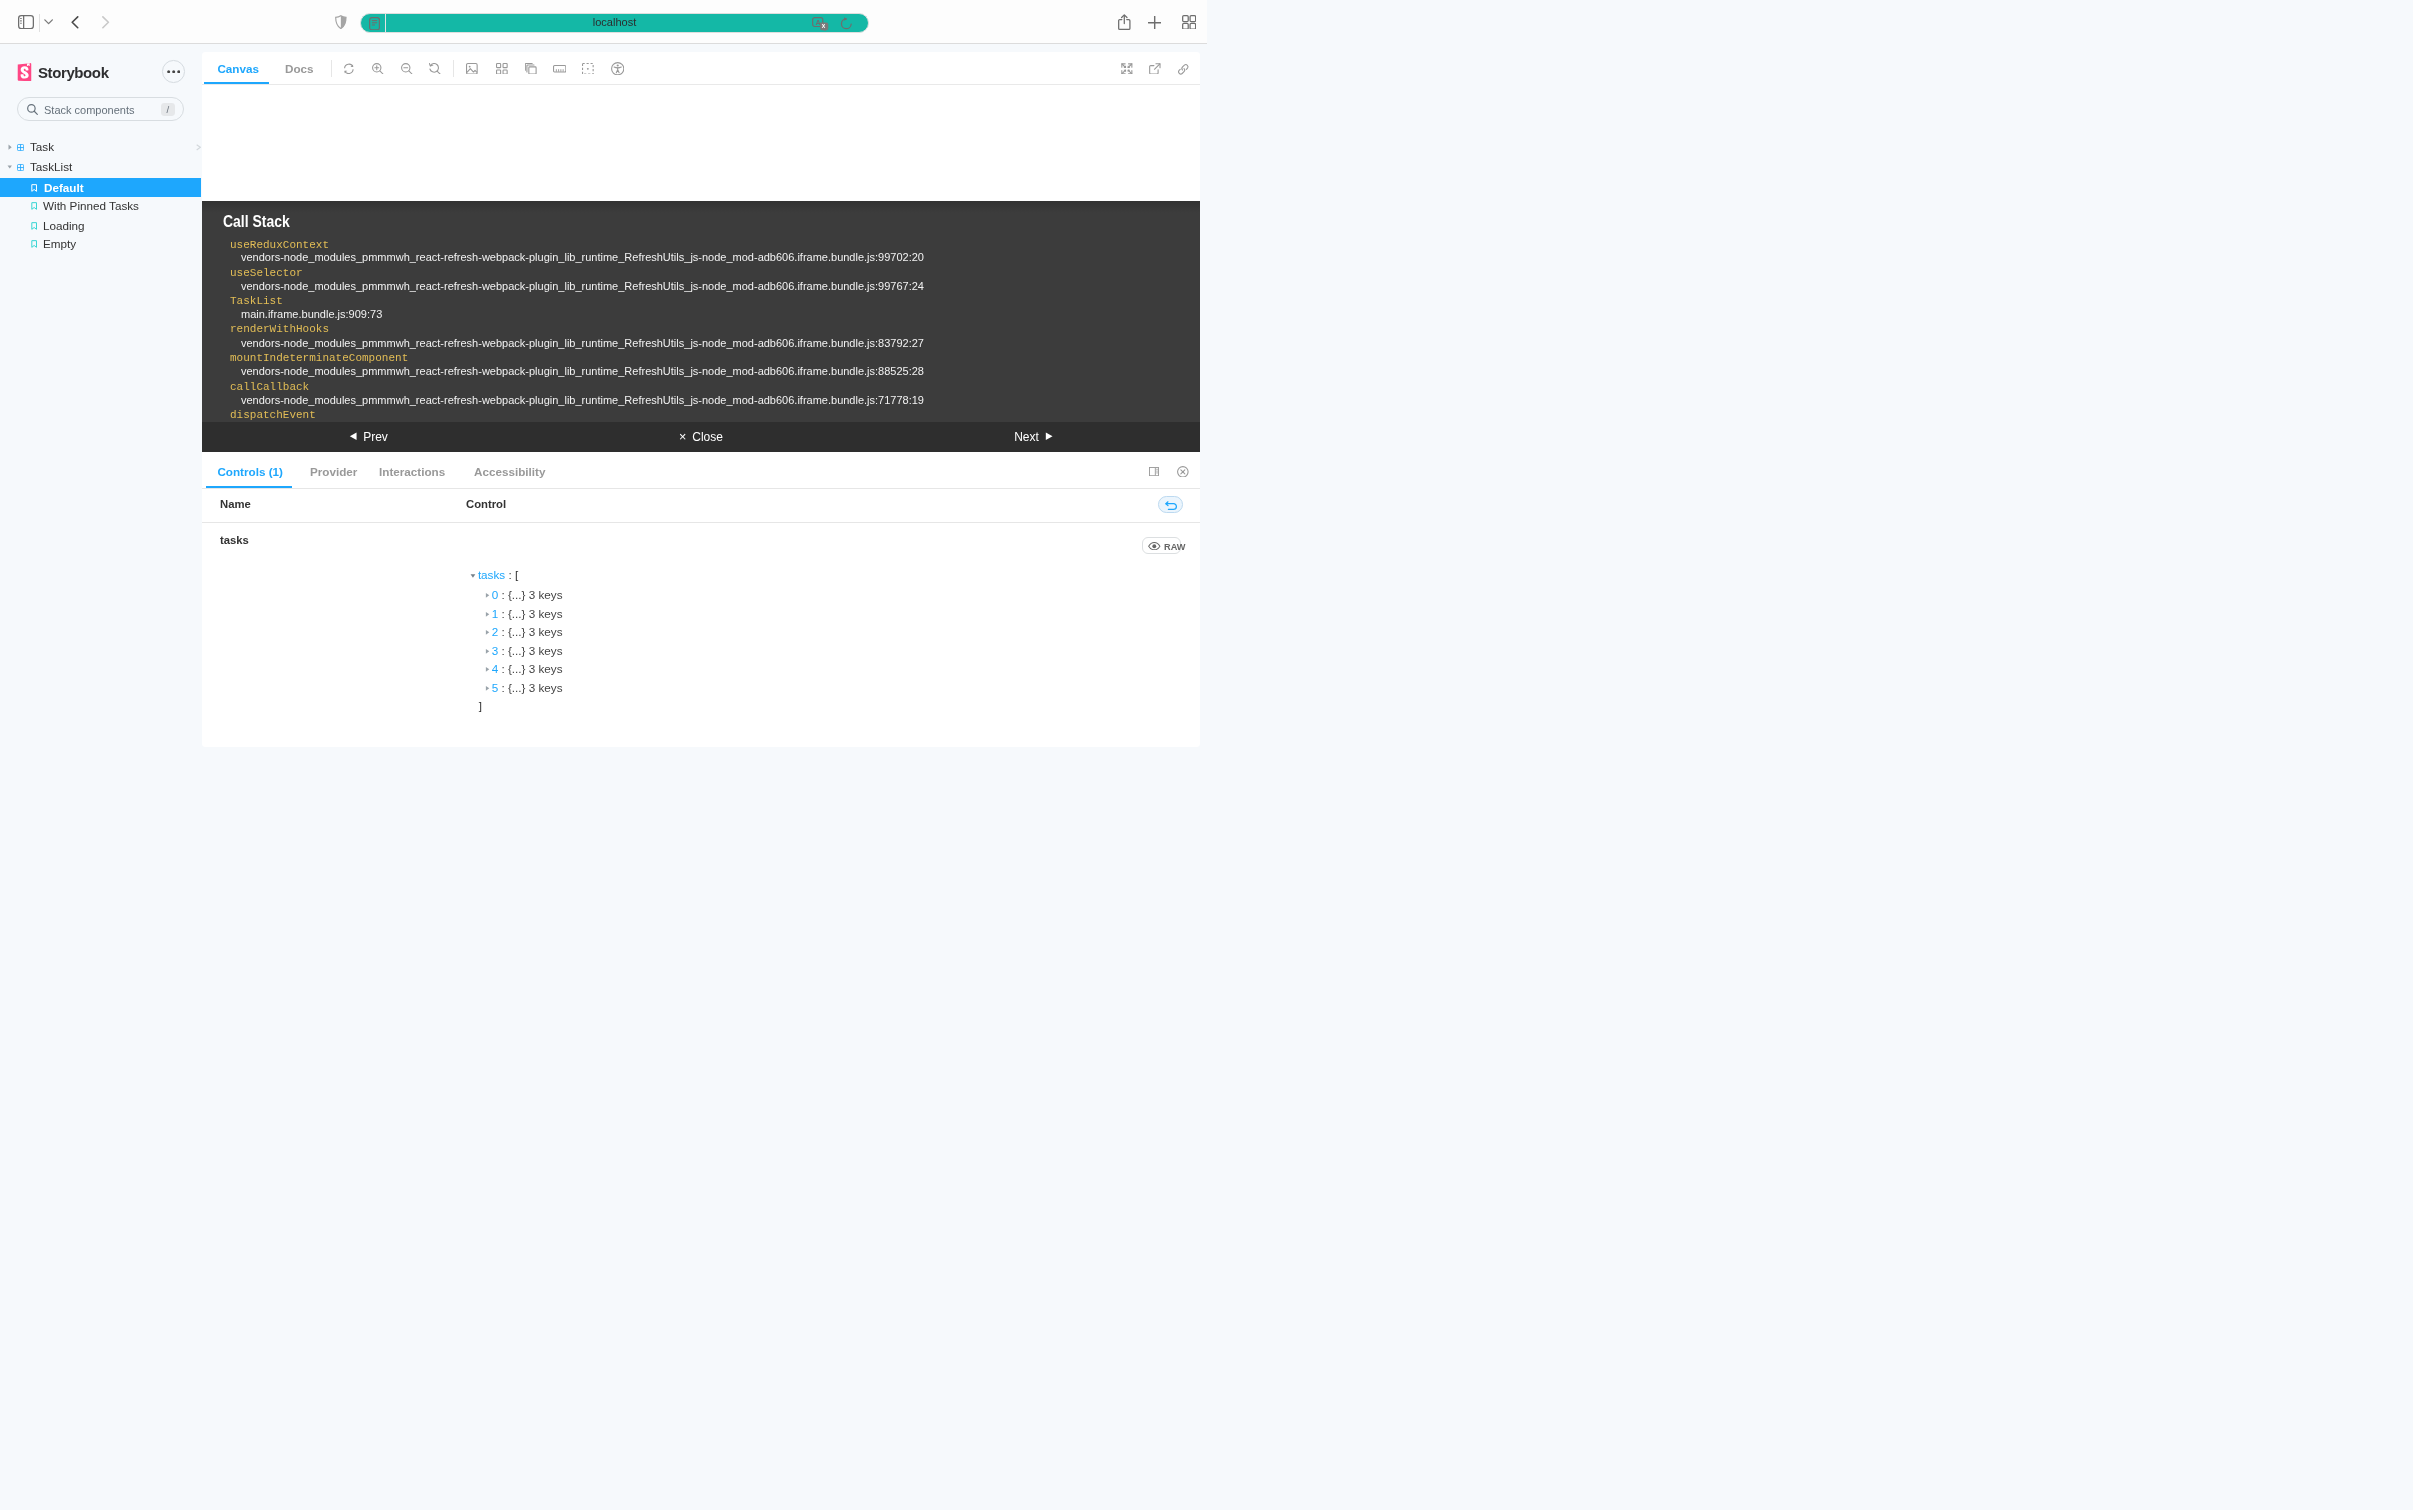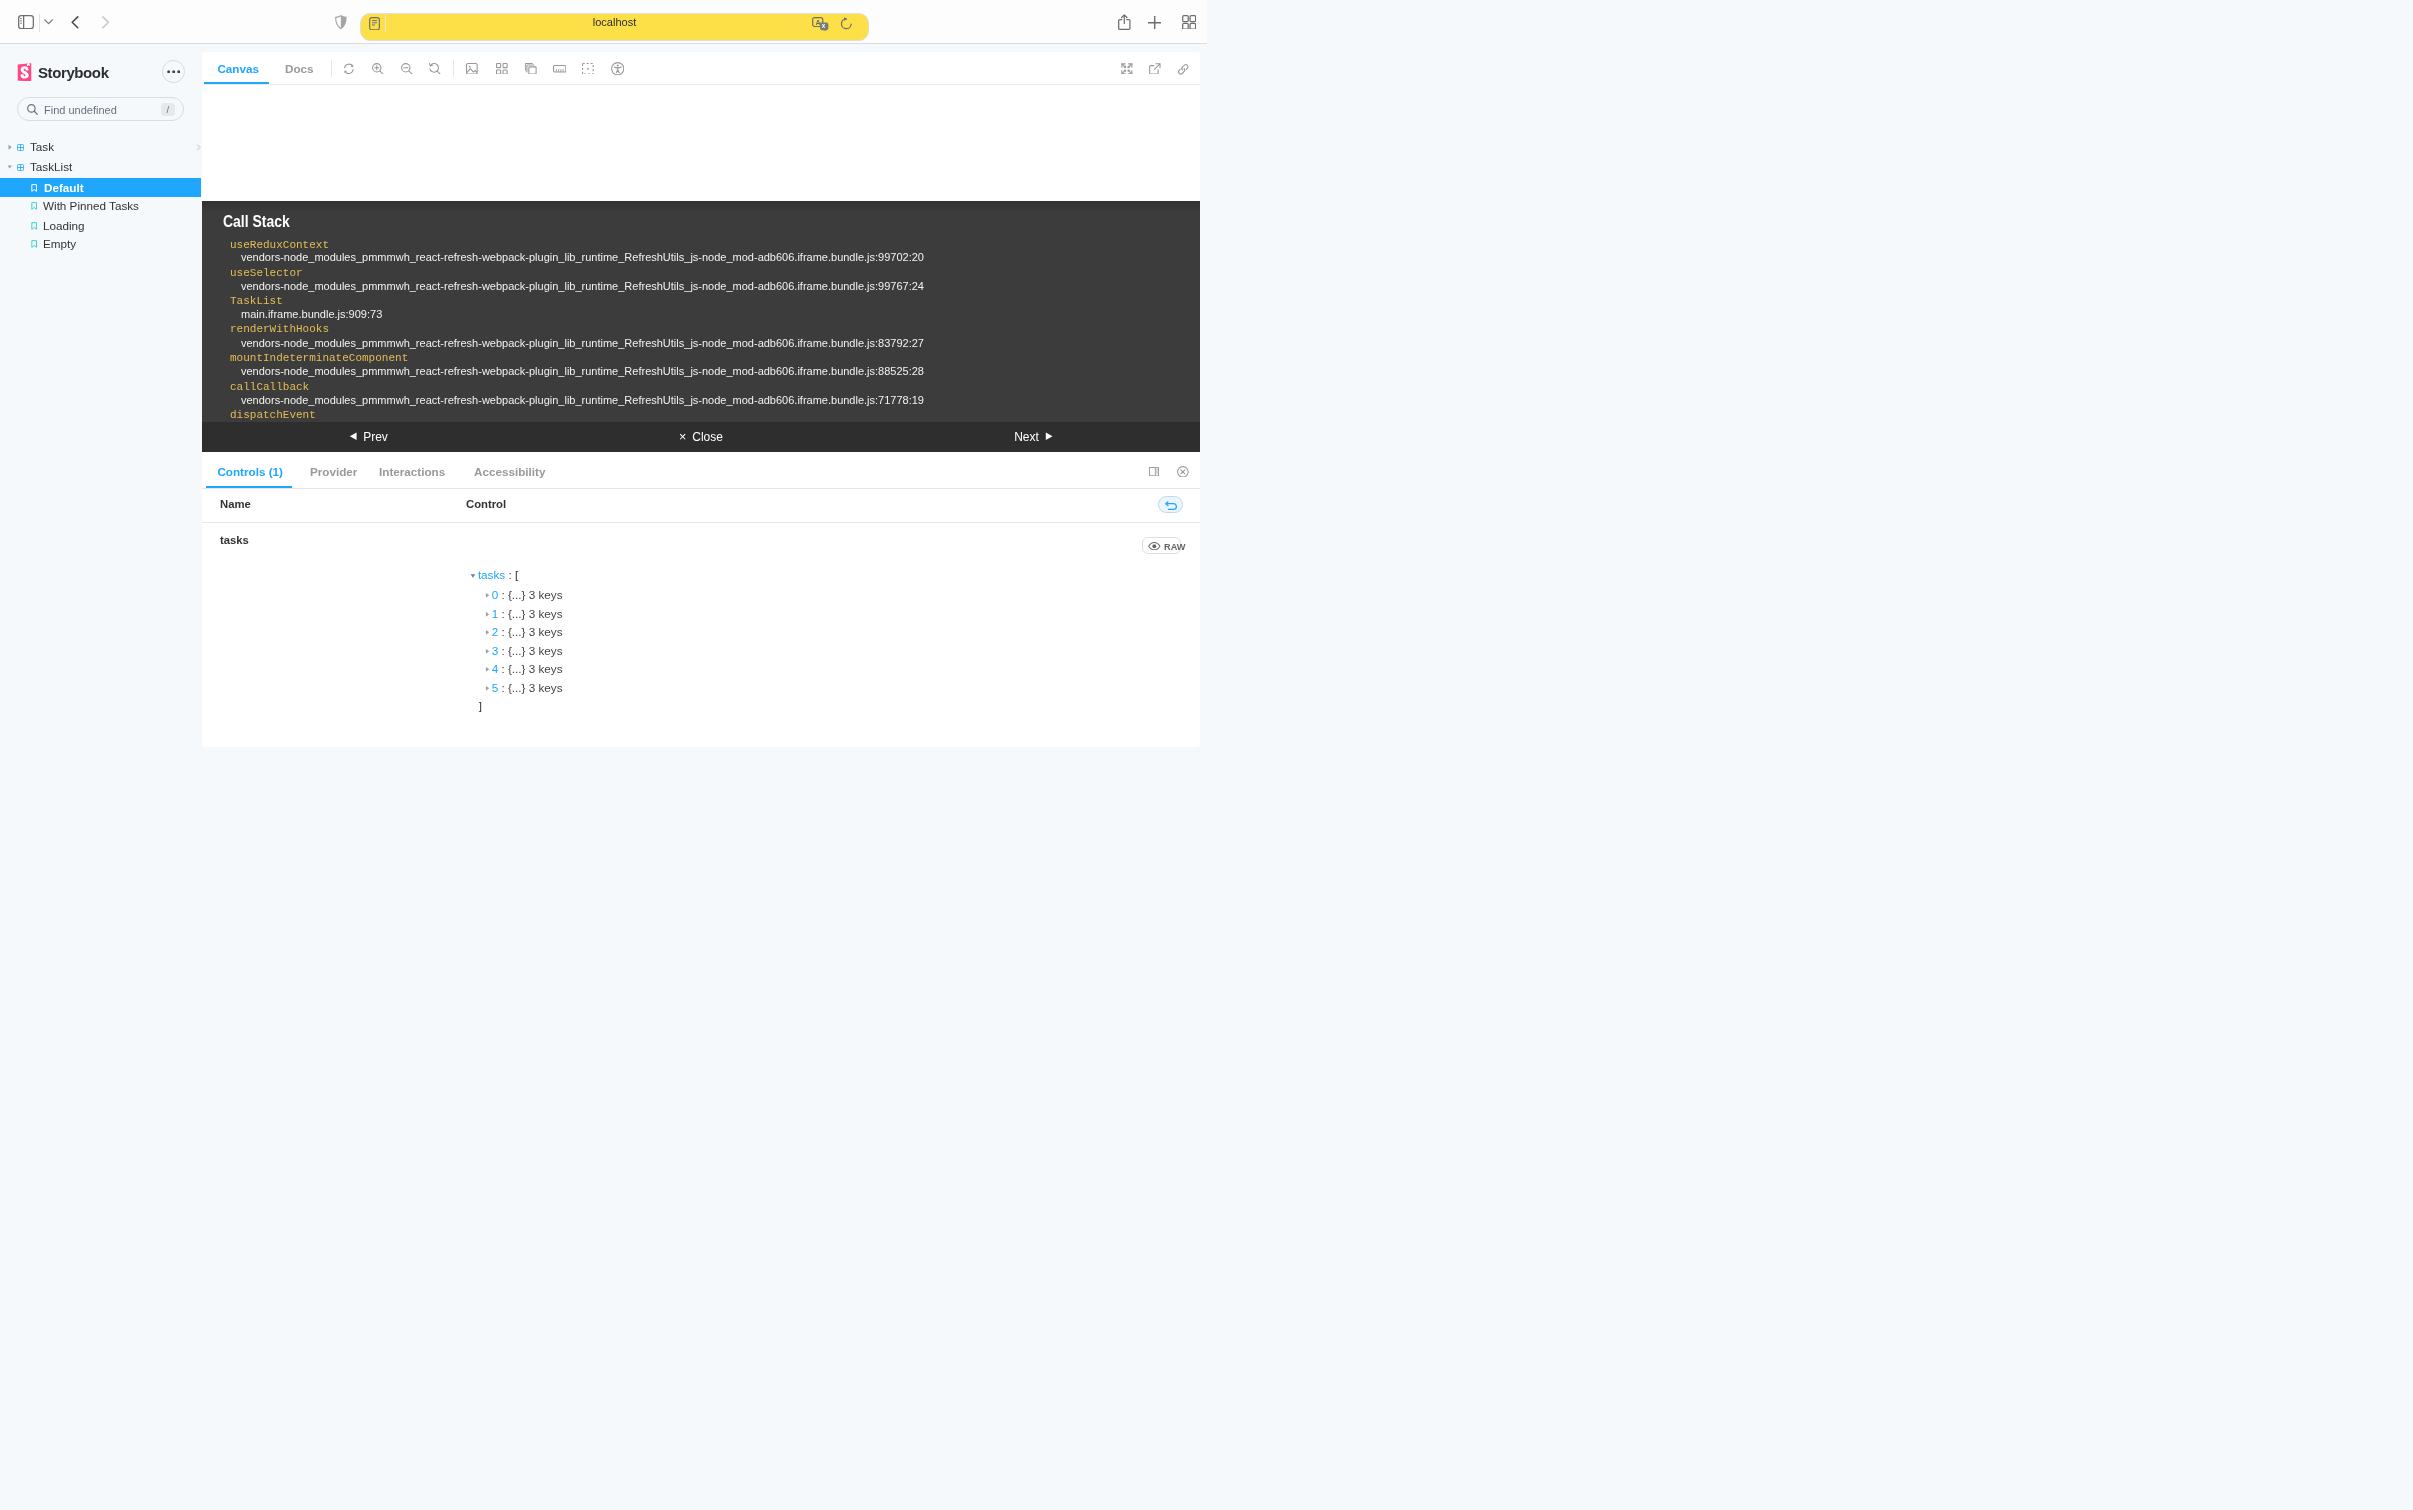--- a/index.html
+++ b/index.html
@@ -3,22 +3,22 @@
 <meta charset="utf-8">
 <style>
 * { margin:0; padding:0; box-sizing:border-box; }
 html,body { width:1207px; height:755px; overflow:hidden; background:#F6F9FC;
   font-family:"Liberation Sans", sans-serif; }
 .abs { position:absolute; }
 
 
 .browser { position:absolute; left:0; top:0; width:1207px; height:44px;
   background:#FDFDFD; border-bottom:0.8px solid #DCDCDC; }
-.urlbar { position:absolute; left:360px; top:12.6px; width:509px; height:28px;
-  background:#fde047; border:0.8px solid #DEDEDE; border-radius:10px; }
+.urlbar { position:absolute; left:360px; top:12.6px; width:509px; height:20px;
+  background:#14b8a6; border:0.8px solid #DEDEDE; border-radius:10px; }
 .urlbar .loc { position:absolute; left:0; right:0; top:2.5px; text-align:center;
   font-size:11px; color:#2c2c2e; }
 .urldiv { position:absolute; left:23.5px; top:0.8px; height:17.6px; width:0.8px; background:#E3E3E3; }
 
 
 .app { position:absolute; left:0; top:44px; width:1207px; height:711px; background:#F6F9FC; }
 
 
 .sidebar { position:absolute; left:0; top:0; width:201px; height:711px; }
 .sblogo { position:absolute; left:17px; top:18.5px; }
@@ -168,21 +168,21 @@
         <circle cx="2" cy="2" r="1.8" fill="#444"></circle>
         <circle cx="8" cy="2" r="1.8" fill="#444"></circle>
         <circle cx="14" cy="2" r="1.8" fill="#444"></circle>
       </svg>
     </div>
     <div class="search">
       <svg class="abs" style="left:9.2px;top:5.9px" width="11" height="11" viewBox="0 0 13 13">
         <circle cx="5.2" cy="5.2" r="4.4" fill="none" stroke="#66717B" stroke-width="1.4"></circle>
         <line x1="8.6" y1="8.6" x2="12.2" y2="12.2" stroke="#66717B" stroke-width="1.4" stroke-linecap="round"></line>
       </svg>
-      <div class="ph">Find undefined</div>
+      <div class="ph">Stack components</div>
       <div class="slash">/</div>
     </div>
     <div class="tree">
 
       <div class="trow" style="top:93px">
         <svg class="abs" style="left:7.8px;top:7.4px" width="4.2" height="6.3" viewBox="0 0 5 7.5">
             <path d="M0.6 0.6 L4.4 3.75 L0.6 6.9 Z" fill="#9AA3AA"></path>
           </svg>
         <svg class="abs" style="left:17px;top:6.7px" width="7.1" height="7.1" viewBox="0 0 14 14">
           <rect x="0.8" y="0.8" width="12.4" height="12.4" rx="2.6" fill="none" stroke="#1EA7FD" stroke-width="1.7"></rect>

